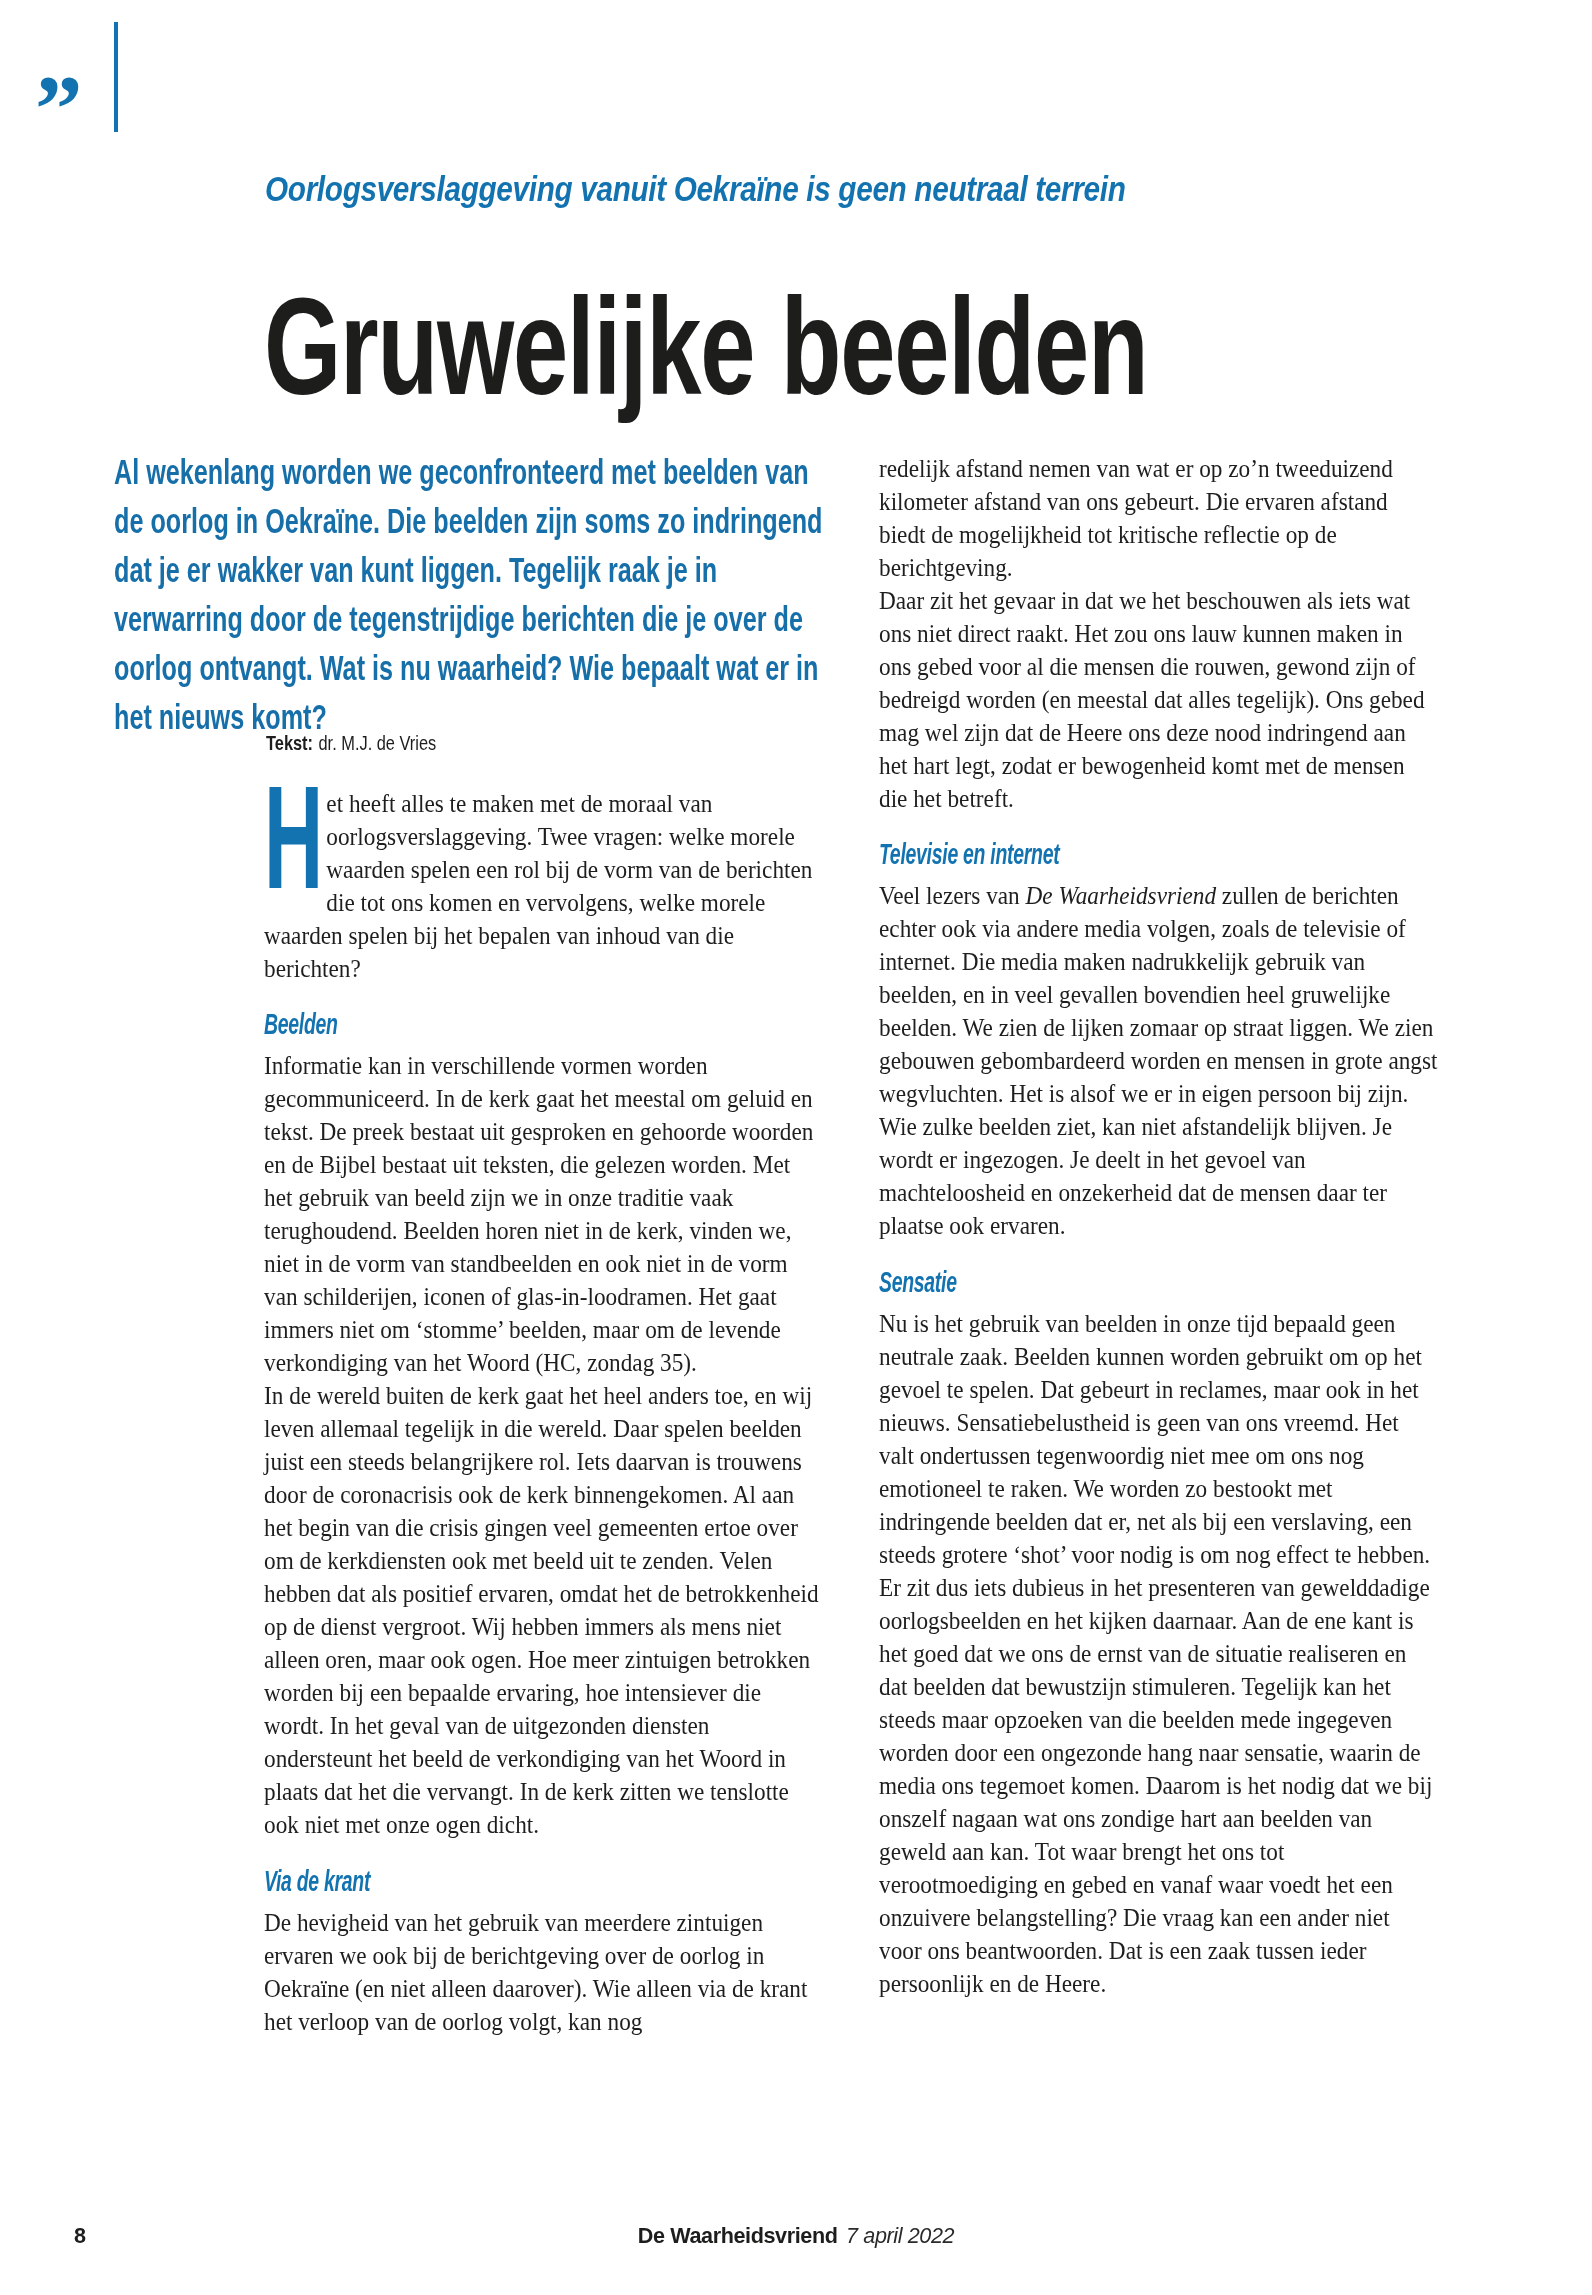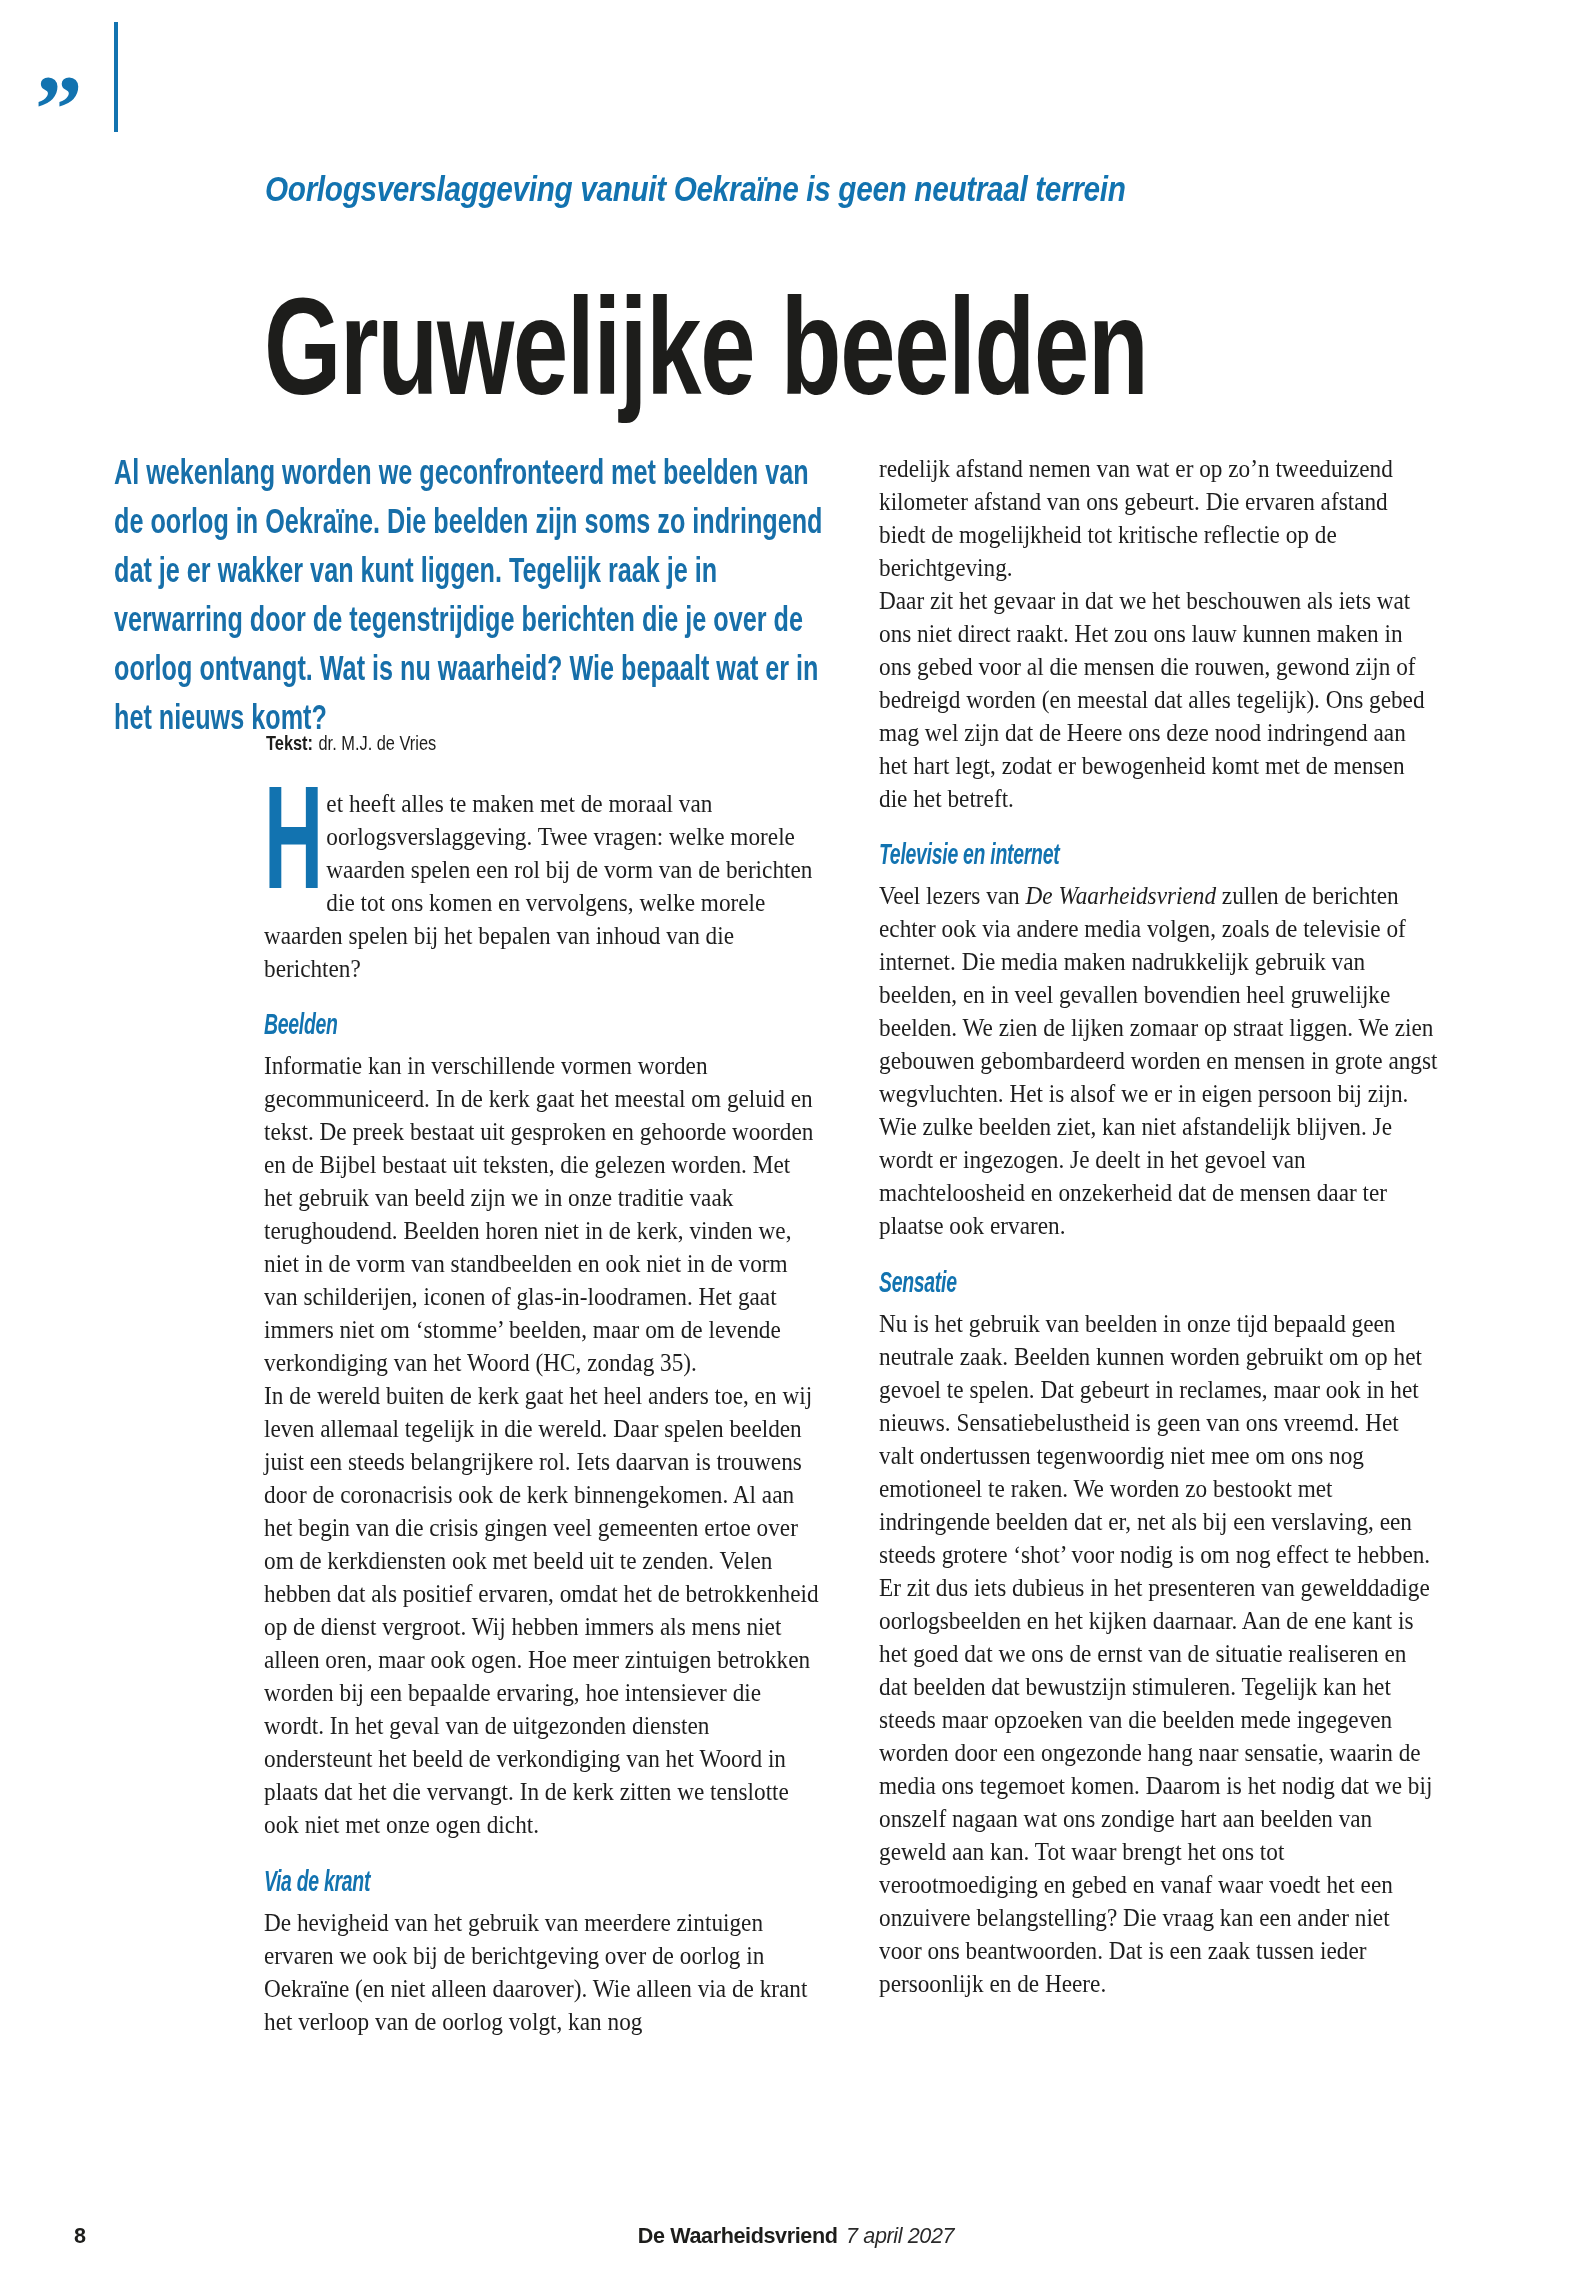--- a/index.html
+++ b/index.html
@@ -124,18 +124,18 @@
       <h2 class="sec-heading">Televisie en internet</h2>
       <p>Veel lezers van <em>De Waarheidsvriend</em> zullen de berichten echter ook via andere media volgen, zoals de televisie of internet. Die media maken nadrukkelijk gebruik van beelden, en in veel gevallen bovendien heel gruwelijke beelden. We zien de lijken zomaar op straat liggen. We zien gebouwen gebombardeerd worden en mensen in grote angst wegvluchten. Het is alsof we er in eigen persoon bij zijn. Wie zulke beelden ziet, kan niet afstandelijk blijven. Je wordt er ingezogen. Je deelt in het gevoel van machteloosheid en onzekerheid dat de mensen daar ter plaatse ook ervaren.</p>
       <h2 class="sec-heading">Sensatie</h2>
       <p>Nu is het gebruik van beelden in onze tijd bepaald geen neutrale zaak. Beelden kunnen worden gebruikt om op het gevoel te spelen. Dat gebeurt in reclames, maar ook in het nieuws. Sensatiebelustheid is geen van ons vreemd. Het valt ondertussen tegenwoordig niet mee om ons nog emotioneel te raken. We worden zo bestookt met indringende beelden dat er, net als bij een verslaving, een steeds grotere ‘shot’ voor nodig is om nog effect te hebben.</p>
       <p>Er zit dus iets dubieus in het presenteren van gewelddadige oorlogsbeelden en het kijken daarnaar. Aan de ene kant is het goed dat we ons de ernst van de situatie realiseren en dat beelden dat bewustzijn stimuleren. Tegelijk kan het steeds maar opzoeken van die beelden mede ingegeven worden door een ongezonde hang naar sensatie, waarin de media ons tegemoet komen. Daarom is het nodig dat we bij onszelf nagaan wat ons zondige hart aan beelden van geweld aan kan. Tot waar brengt het ons tot verootmoediging en gebed en vanaf waar voedt het een onzuivere belangstelling? Die vraag kan een ander niet voor ons beantwoorden. Dat is een zaak tussen ieder persoonlijk en de Heere.</p>
     </div>
 
   <div class="footer">
     <span class="pageno">8</span>
     <div class="footer-center">
-      <span class="pub">De Waarheidsvriend</span><span class="date">7 april 2027</span>
+      <span class="pub">De Waarheidsvriend</span><span class="date">7 april 2022</span>
     </div>
   </div>
 
 </div>
 
 
 </body></html>

